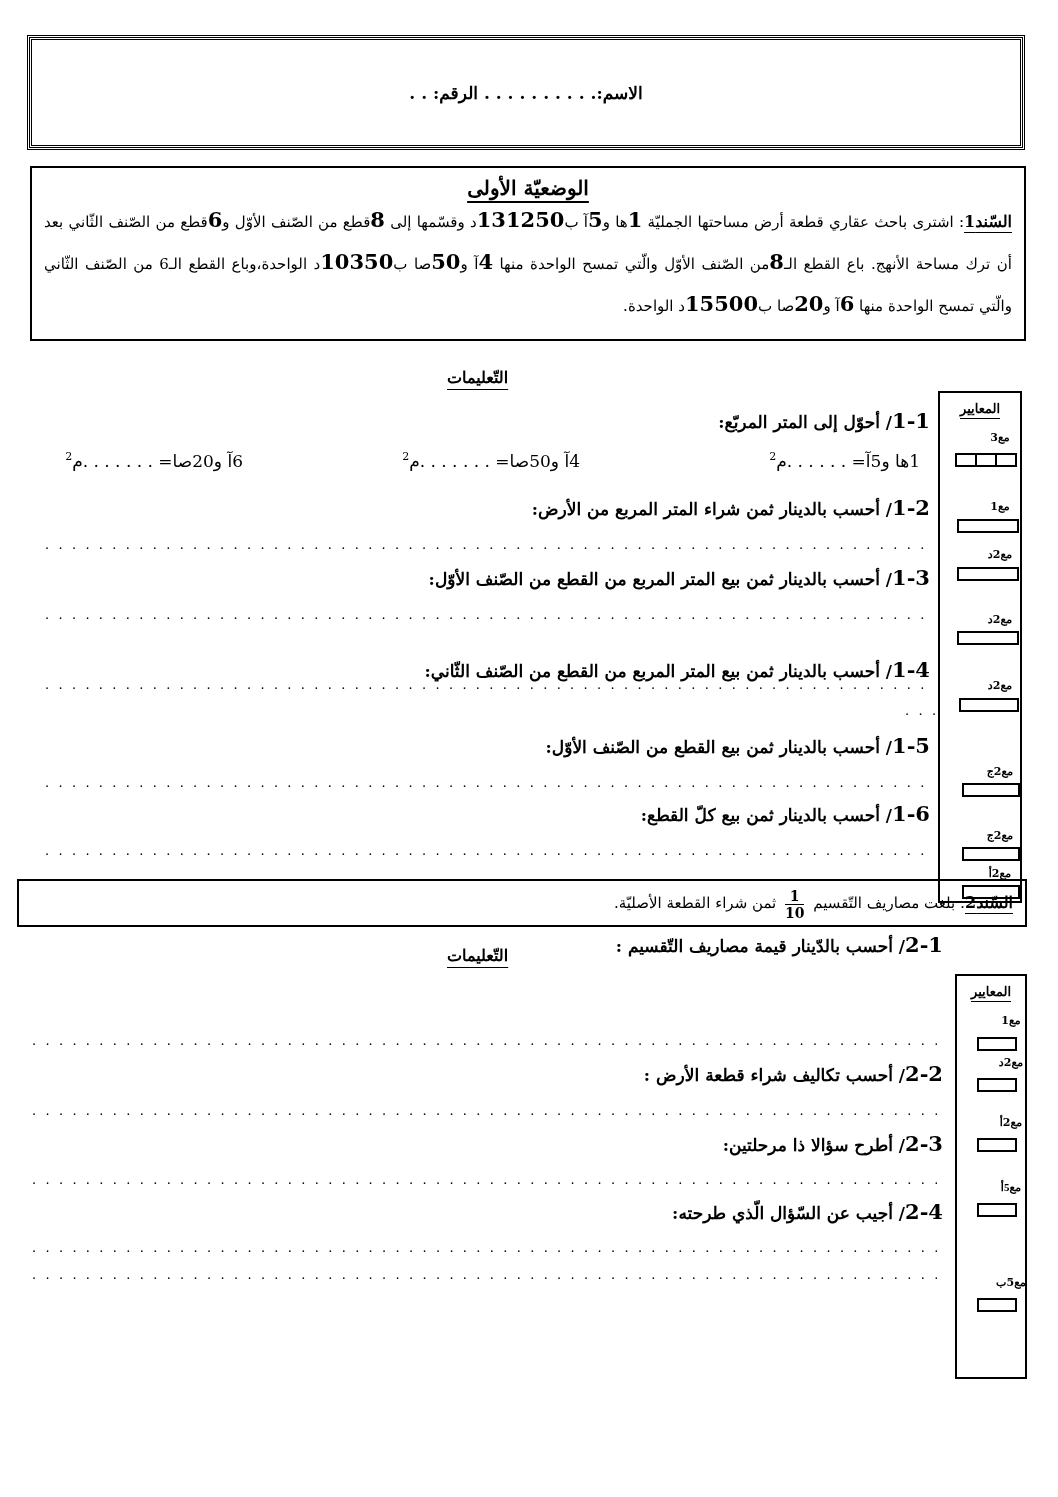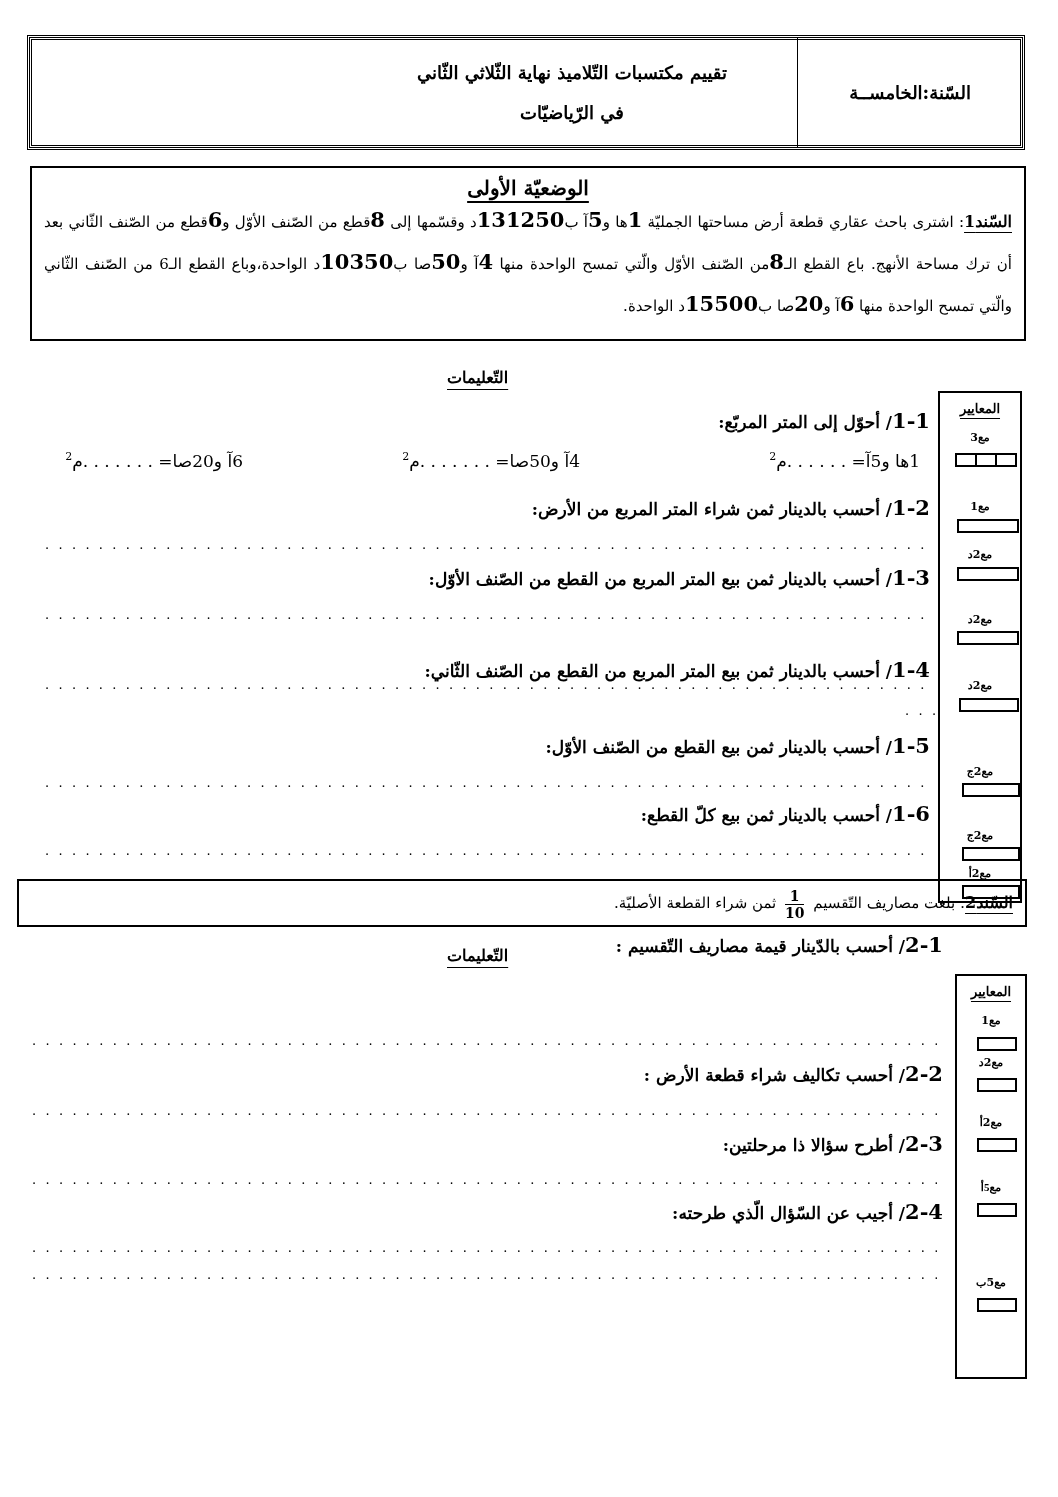--- a/index.html
+++ b/index.html
@@ -42,21 +42,21 @@
     .sanad { font-weight: bold; font-size: 16px; text-decoration: underline; text-underline-offset: 5px; }
 
     
     .crit-col {
       border: 2px solid #000; box-sizing: border-box; width: 84px; margin-top: 36px;
     }
     .crit-head {
       text-align: center; font-size: 13px; font-weight: bold;
       text-decoration: underline; text-underline-offset: 5px; margin-top: 8px;
     }
-    .crit-label { position: absolute; font-size: 11px; font-weight: bold; width: 100%; text-align: center; }
+    .crit-label { position: absolute; font-size: 11px; font-weight: bold; width: 100%; text-align: center; padding-left: 20px; }
     .crit-box { position: absolute; border: 2px solid #000; height: 14px; box-sizing: border-box; }
     .crit-box.triple { display: flex; }
     .crit-box.triple span { flex: 1; border-left: 2px solid #000; }
     .crit-box.triple span:first-child { border-left: none; }
 
     
     .instr-title { font-weight: bold; font-size: 16px; text-decoration: underline; text-underline-offset: 6px; }
     .question { direction: rtl; font-weight: bold; font-size: 17px; white-space: nowrap; }
     .question .num { font-size: 21px; }
     .dots {
@@ -71,25 +71,21 @@
       border: 2px solid #000; box-sizing: border-box;
     }
     .frac { display: inline-block; vertical-align: middle; text-align: center; font-weight: bold; font-size: 14px; line-height: 16px; margin: 0 4px; }
     .frac .n { display: block; border-bottom: 1.5px solid #000; padding: 0 2px; }
     .frac .d { display: block; }
   </style>
 </head>
 <body>
 
 <div id="header" class="abs">
-  <div class="cell" id="hdr-year">السّنة:الخامســة</div>
-  <div class="cell" id="hdr-title">
-    <div>تقييم مكتسبات التّلاميذ نهاية الثّلاثي الثّاني</div>
-    <div>في الرّياضيّات</div>
-  </div>
+  <div class="cell" id="hdr-name">الاسم:. . . . . . . . . . الرقم: . .</div>
 </div>
 
 <div id="sit1" class="abs">
   <div class="sec-title" style="margin-top:8px;">الوضعيّة الأولى</div>
   <div class="doc-para" id="sit1-para">
     <span class="sanad">السّند1</span><span>:</span><span id="sit1-body"><span> اشترى باحث عقاري قطعة أرض مساحتها الجمليّة </span><b class="big">1</b><span>ها و</span><b class="big">5</b><span>آ ب</span><b class="big">131250</b><span>د وقسّمها إلى </span><b class="big">8</b><span>قطع من الصّنف الأوّل و</span><b class="big">6</b><span>قطع من الصّنف الثّاني بعد أن ترك مساحة الأنهج. باع القطع الـ</span><b class="big">8</b><span>من الصّنف الأوّل والّتي تمسح الواحدة منها </span><b class="big">4</b><span>آ و</span><b class="big">50</b><span>صا ب</span><b class="big">10350</b><span>د الواحدة،وباع القطع الـ6 من الصّنف الثّاني والّتي تمسح الواحدة منها </span><b class="big">6</b><span>آ و</span><b class="big">20</b><span>صا ب</span><b class="big">15500</b><span>د الواحدة.</span></span>
   </div>
 </div>
 
 <div class="abs instr-title" style="left:447px; top:368px;">التّعليمات</div>

